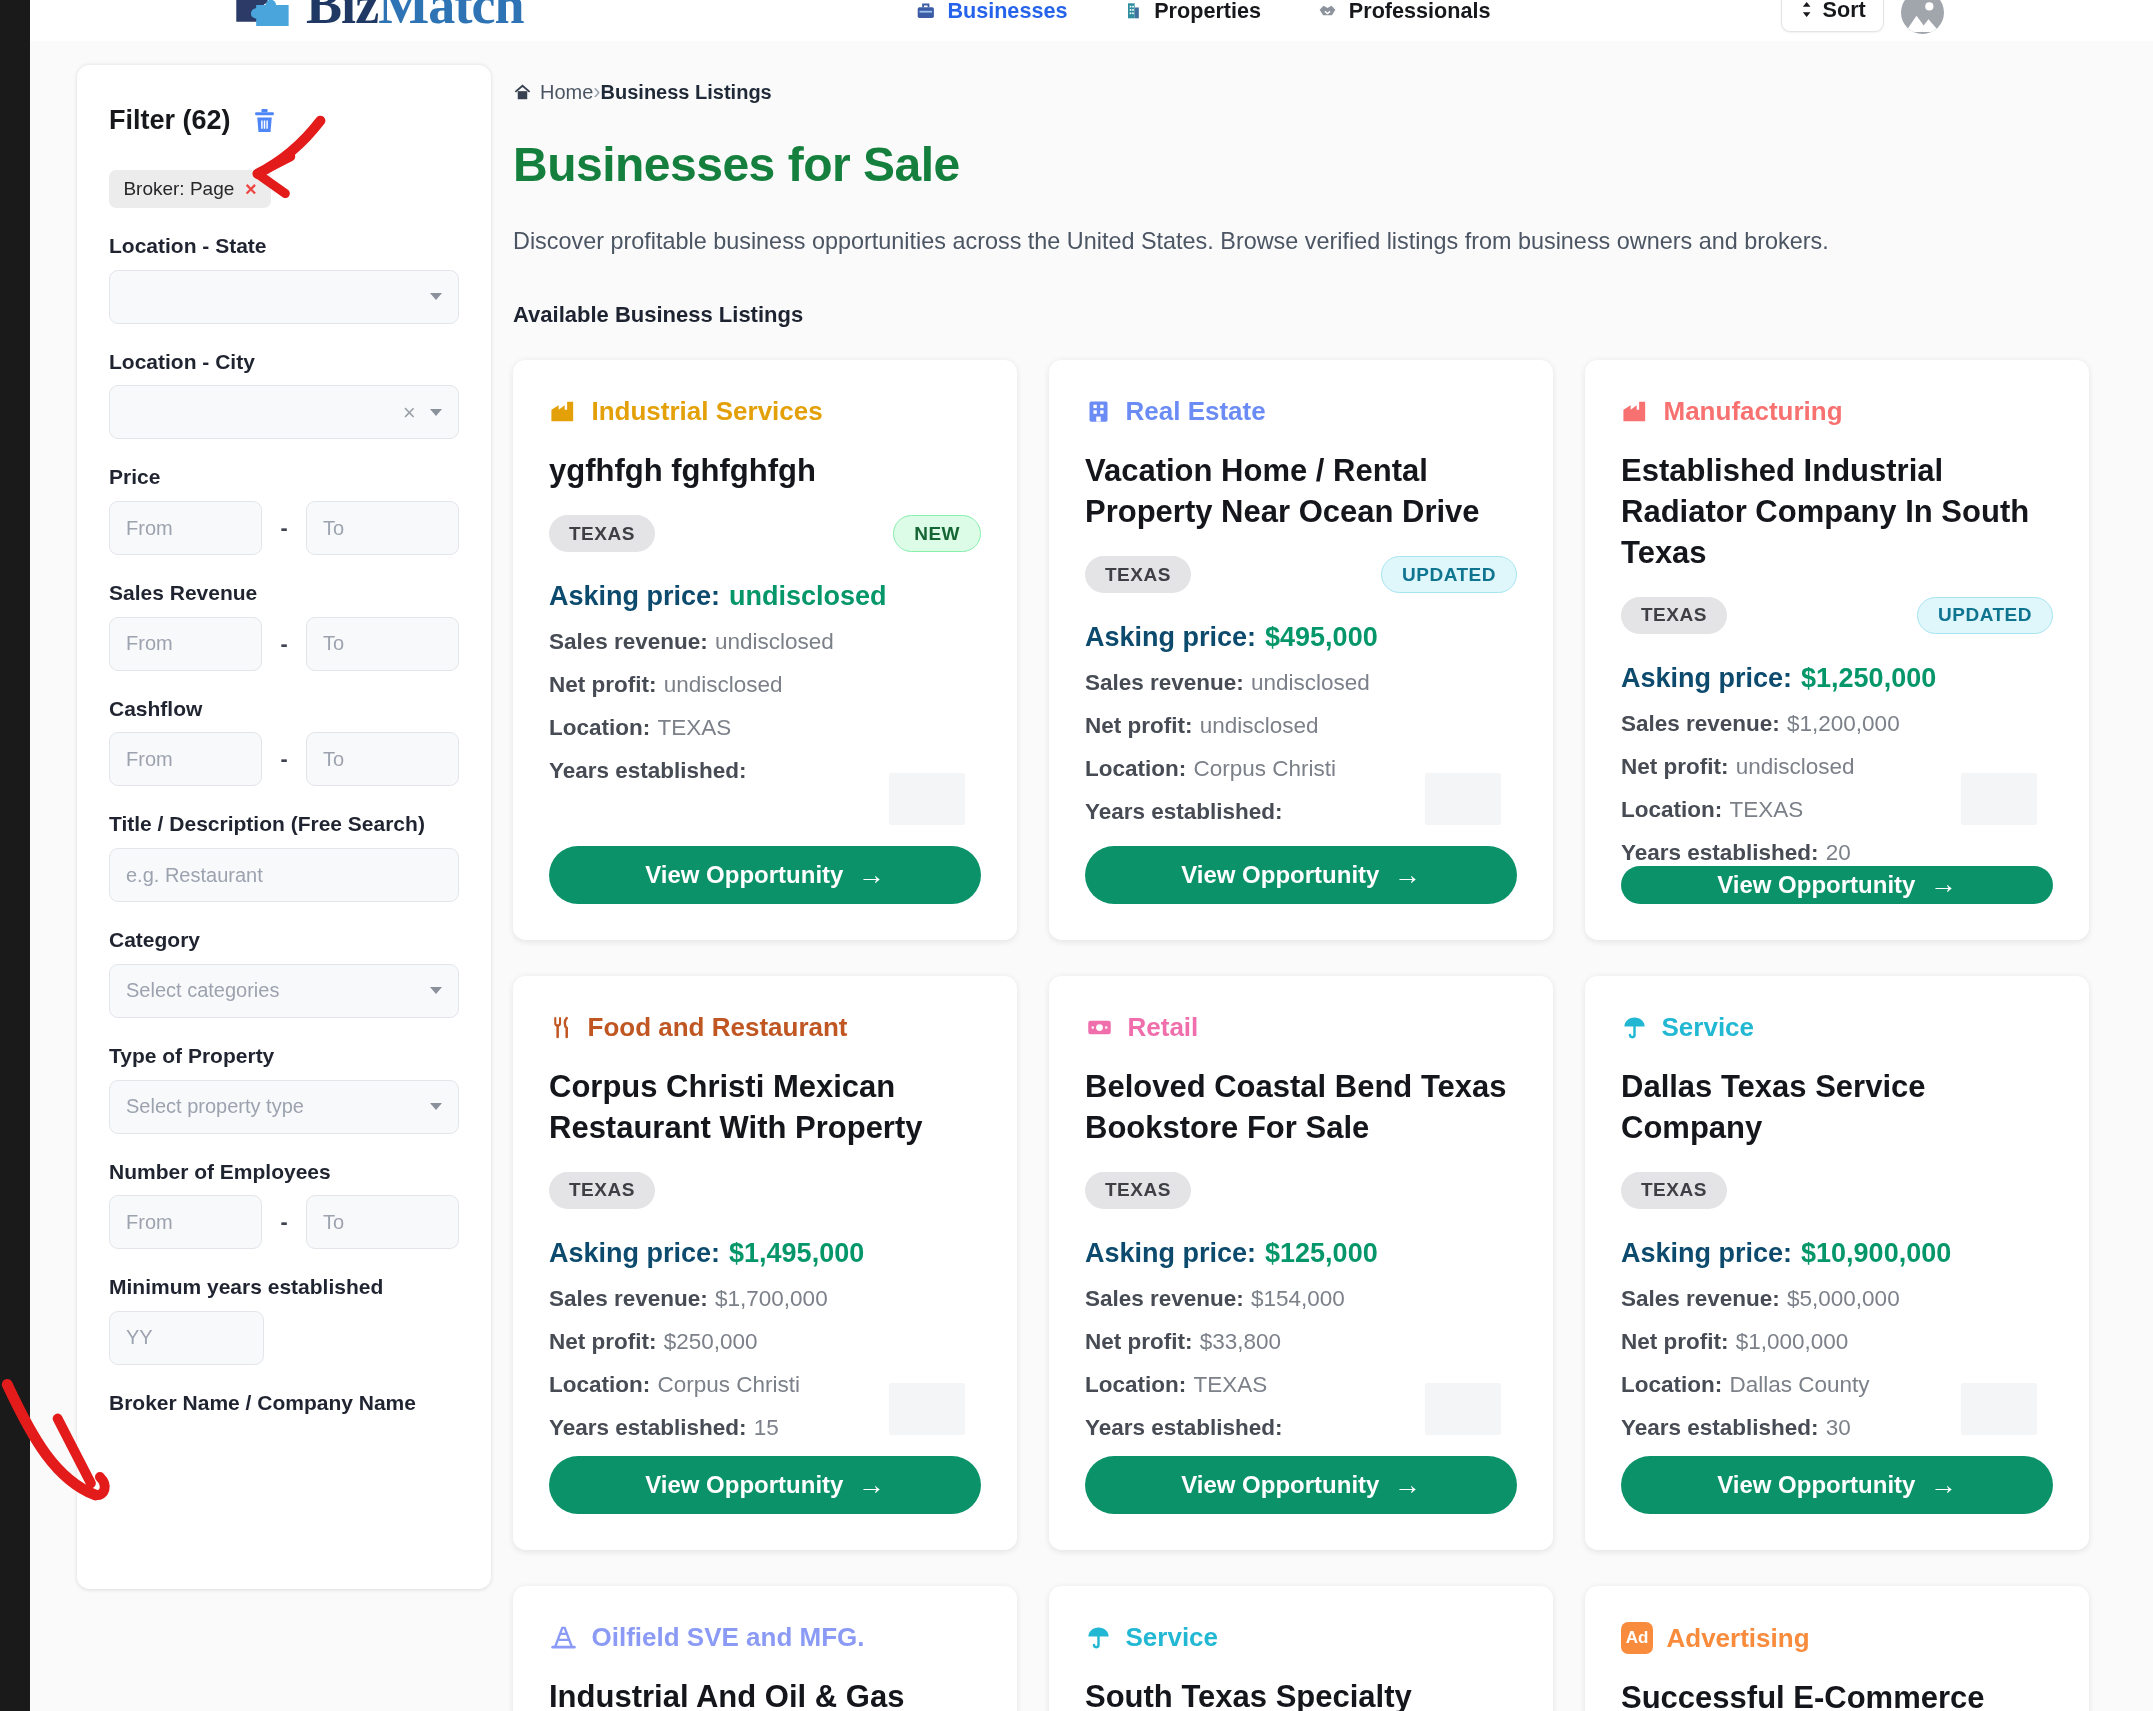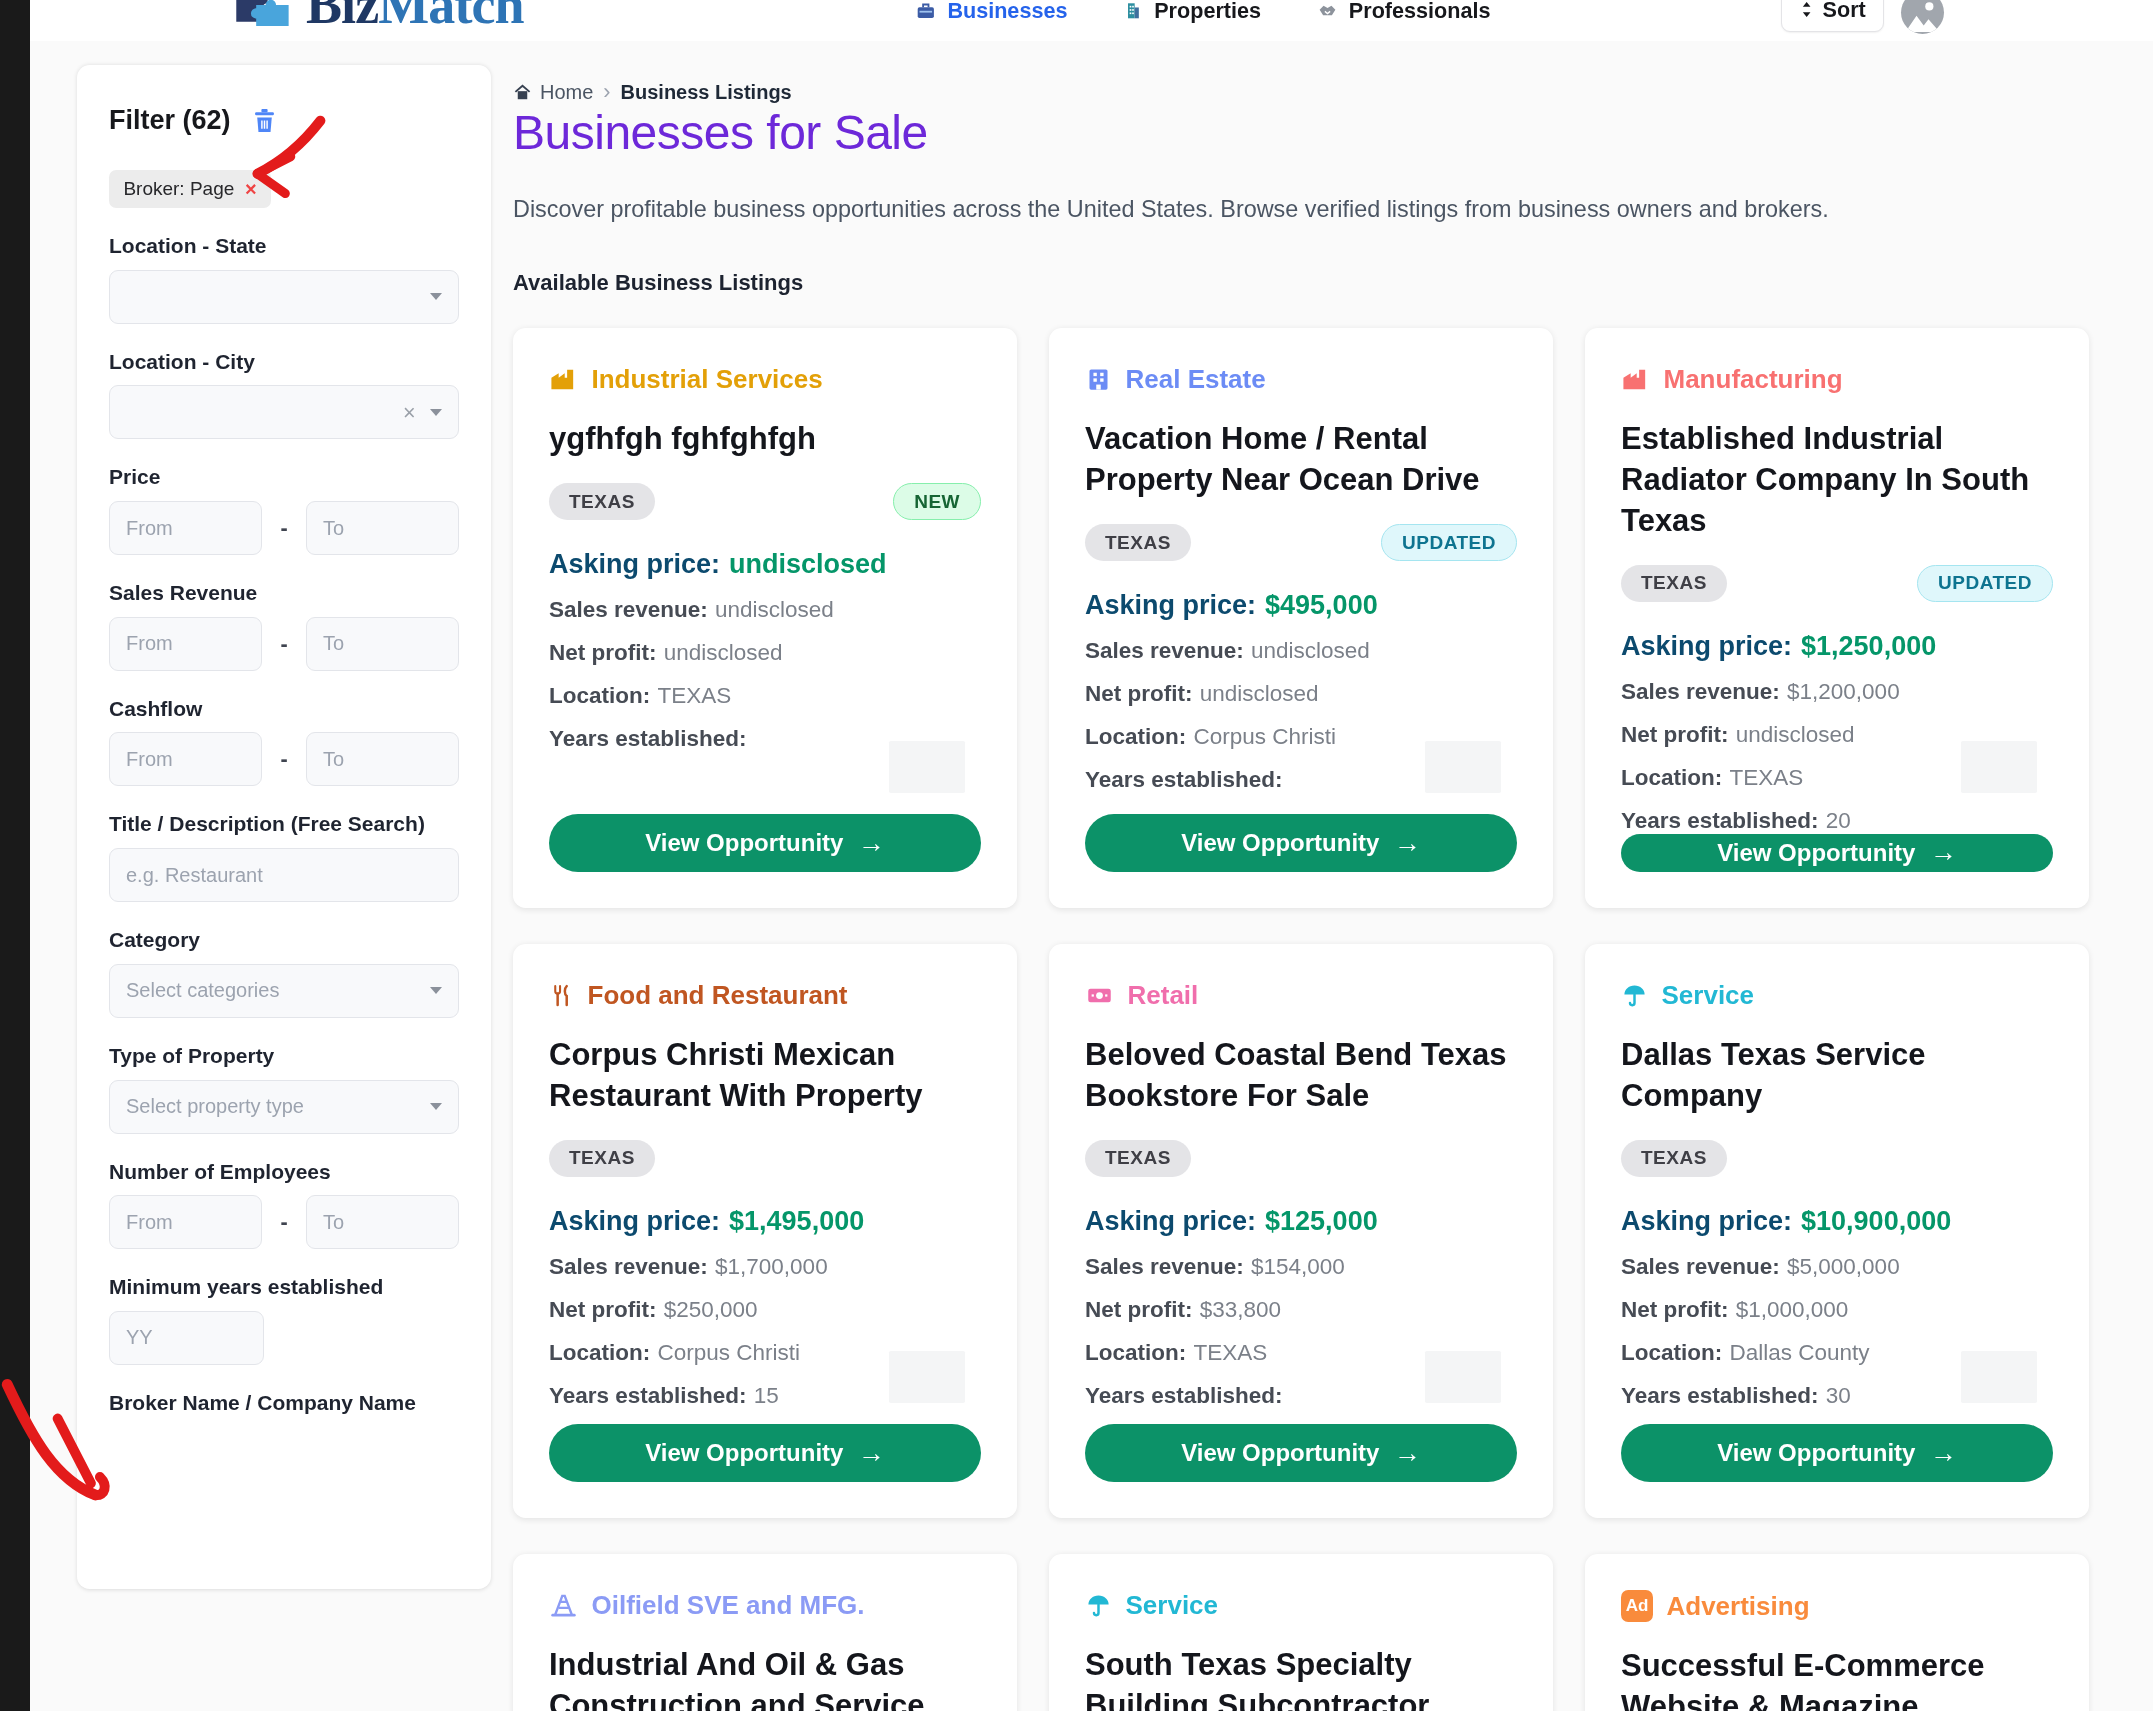--- a/index.html
+++ b/index.html
@@ -36,25 +36,25 @@
   .rangerow { display:flex; align-items:center; justify-content:space-between; }
   .rangerow input { width:153px; height:54px; background:#f8f9fb; border:0.9px solid #e3e5ea; border-radius:9px; padding:0 16px; font-size:20px; color:#111827; outline:none; }
   .rangerow .dash { color:#3f4450; font-size:21.6px; font-weight:700; padding:0 5.4px; }
   .tinput { width:100%; height:54px; background:#f8f9fb; border:0.9px solid #e3e5ea; border-radius:9px; padding:0 16px; font-size:20px; color:#4d7c0f; outline:none; }
   input::placeholder { color:#9ca3af; }
   .yy { width:155px; }
   .broker-input { background:#e9f0fe; border:0.9px solid #bfd3f8; font-weight:500; }
 
   
   .main { position:absolute; left:513px; top:54px; width:1577px; }
-  .breadcrumb { display:flex; align-items:center; gap:10px; font-size:20px; color:#4b5563; margin-top:25px; }
+  .breadcrumb { display:flex; align-items:center; font-size:20px; color:#4b5563; margin-top:25px; }
   .breadcrumb .sep { color:#9ca3af; font-size:21.6px; }
   .crumb-home { display:flex; align-items:center; gap:8px; cursor:pointer; color:#4b5563; }
   .crumb-cur { color:#1f2937; font-weight:600; }
-  .h1 { font-size:48px; font-weight:400; color:#6d28d9; letter-spacing:-0.5px; }
+  .h1 { margin-top:32px; font-size:48px; font-weight:700; color:#15803d; letter-spacing:-0.5px; }
   .subtitle { margin-top:36px; font-size:23.4px; color:#4b5563; }
   .section-title { margin-top:47px; font-size:22px; font-weight:700; color:#1d2330; }
 
   .grid { margin-top:32px; display:grid; grid-template-columns:504px 504px 504px; grid-template-rows:580px 574px 558px; column-gap:32px; row-gap:36px; }
   .card { background:#fff; border-radius:12.6px; box-shadow:0 1.8px 6.3px rgba(0,0,0,.09); padding:36px; display:flex; flex-direction:column; position:relative; }
   .cat { display:flex; align-items:center; gap:13.5px; font-size:26px; font-weight:700; }
   .cat svg { flex:0 0 auto; }
   .c-amber{color:#e3a008;} .c-blue{color:#6c8cf5;} .c-coral{color:#f87171;} .c-food{color:#c05621;}
   .c-pink{color:#f06eac;} .c-cyan{color:#22b8d4;} .c-peri{color:#8b9bf5;} .c-orange{color:#f98b3c;}
   .ctitle { margin-top:24px; font-size:31px; font-weight:700; color:#14161c; line-height:1.32; }

